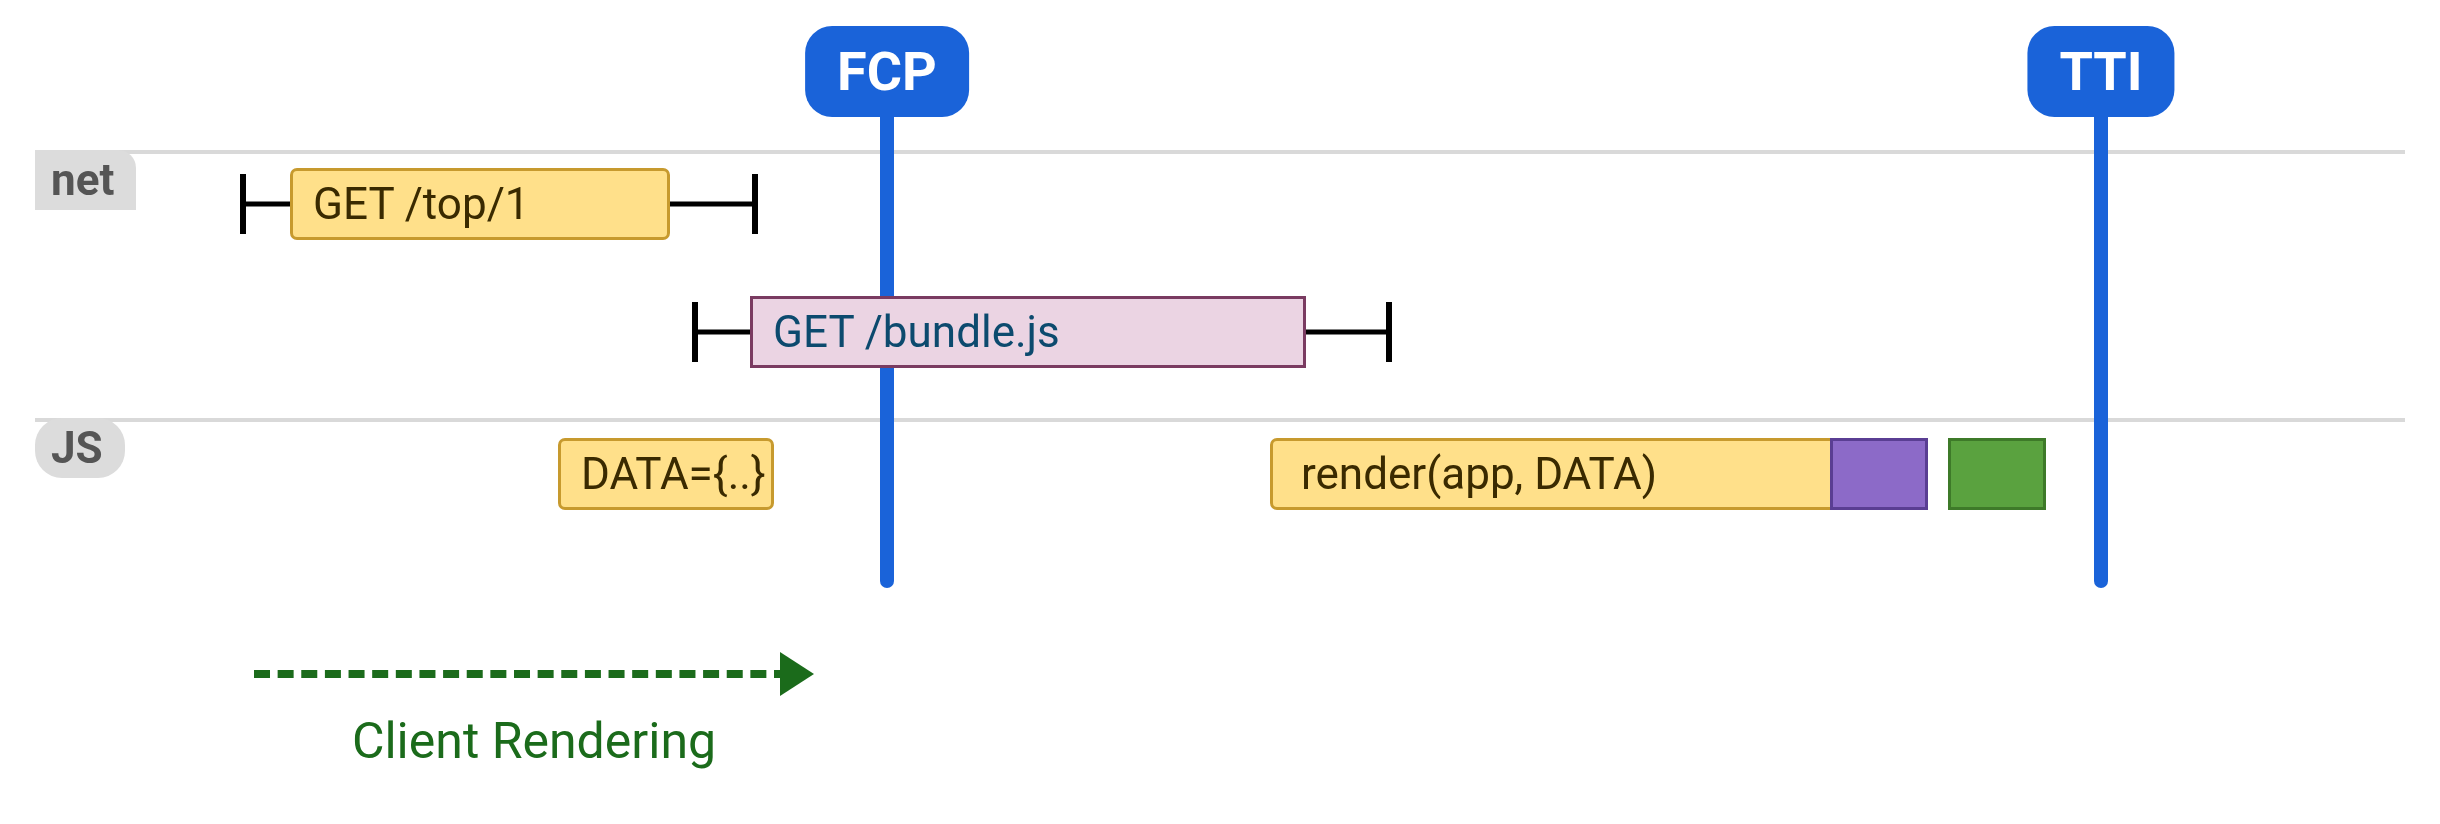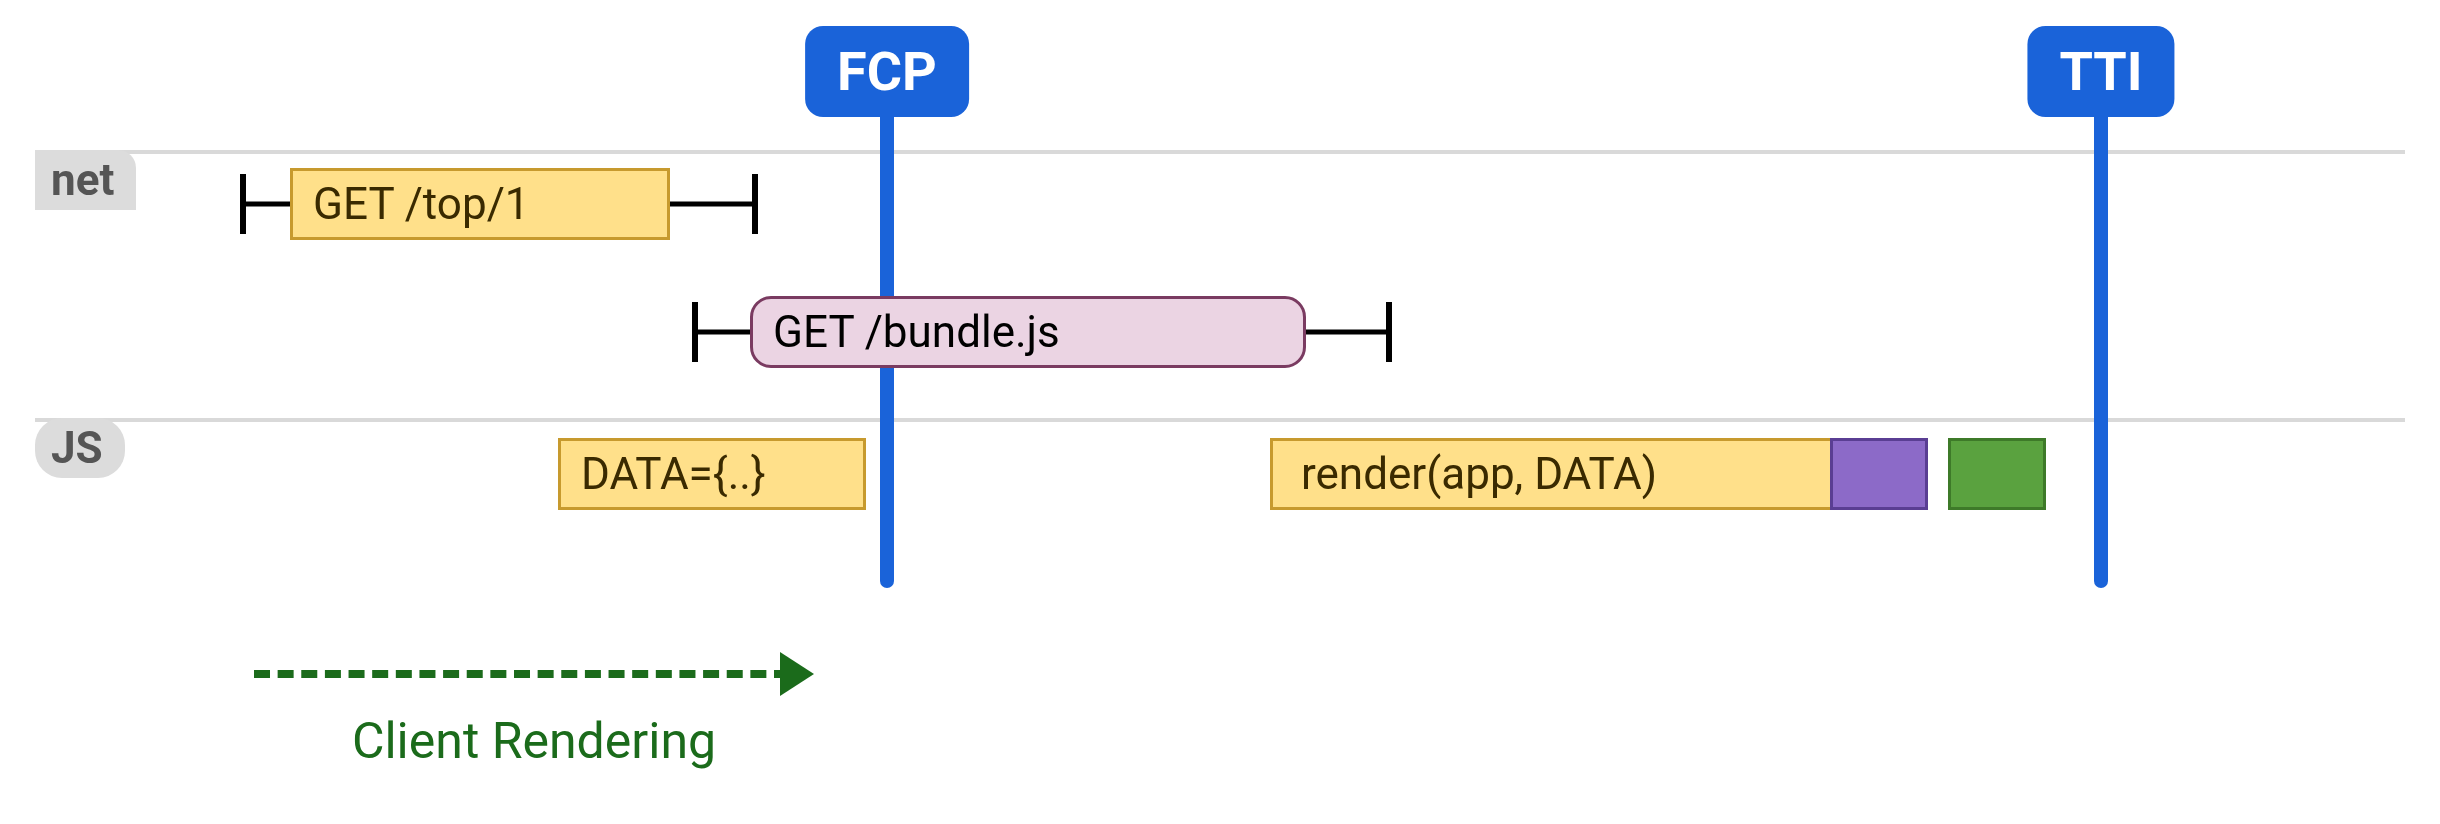--- a/index.html
+++ b/index.html
@@ -54,39 +54,39 @@
   .metric-line.tti { left: 2094px; }
 
   .metric-badge {
     position: absolute;
     top: 26px;
     background: #1a63d9;
     color: #fff;
     font-size: 54px;
     font-weight: 700;
     padding: 14px 32px;
-    border-radius: 18px;
+    border-radius: 27px;
     transform: translateX(-50%);
   }
   .metric-badge.fcp { left: 887px; }
   .metric-badge.tti { left: 2101px; }
 
   
   .bar {
     position: absolute;
     height: 72px;
     border: 3px solid;
     display: flex;
     align-items: center;
     padding: 0 20px;
     font-size: 44px;
     white-space: nowrap;
   }
-  .bar.yellow { background: #ffe08a; border-color: #c79a2e; color: #3a2a00; }
-  .bar.pink   { background: #ebd4e3; border-color: #7a3b61; color: #000000; border-radius: 21px; }
+  .bar.yellow { background: #ffe08a; border-color: #c79a2e; color: #3a2a00; border-radius: 7px; }
+  .bar.pink   { background: #ebd4e3; border-color: #7a3b61; color: #0c4a6e; }
   .bar.purple { background: #8c6ac8; border-color: #5a3e93; }
   .bar.green  { background: #5aa23f; border-color: #3e7a29; }
 
   
   .whisker {
     position: absolute;
     height: 60px;
   }
   .whisker .stem {
     position: absolute;
@@ -171,21 +171,21 @@
 
   <div class="whisker" style="left:692px; width:700px; top:302px;">
     <div class="cap left"></div>
     <div class="stem"></div>
     <div class="cap right"></div>
   </div>
   <div class="bar pink" style="left:750px; width:556px; top:296px;">
     <span>GET /bundle.js</span>
   </div>
 
-  <div class="bar yellow" style="left:558px; width:308px; top:438px;">
+  <div class="bar yellow" style="left:558px; width:216px; top:438px;">
     <span>DATA={..}</span>
   </div>
 
   <div class="bar yellow" style="left:1270px; width:584px; top:438px;padding-left:28px;">
     <span>render(app, DATA)</span>
   </div>
 
   <div class="bar purple" style="left:1830px; width:98px; top:438px;"></div>
 
   <div class="bar green" style="left:1948px; width:98px; top:438px;"></div>

